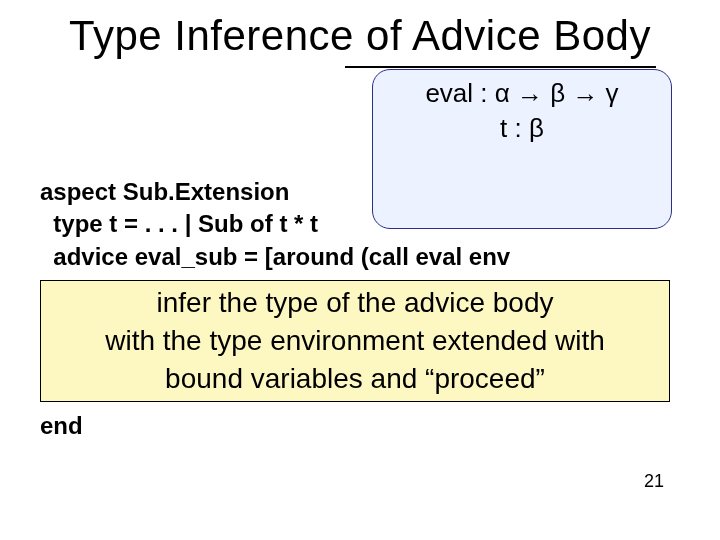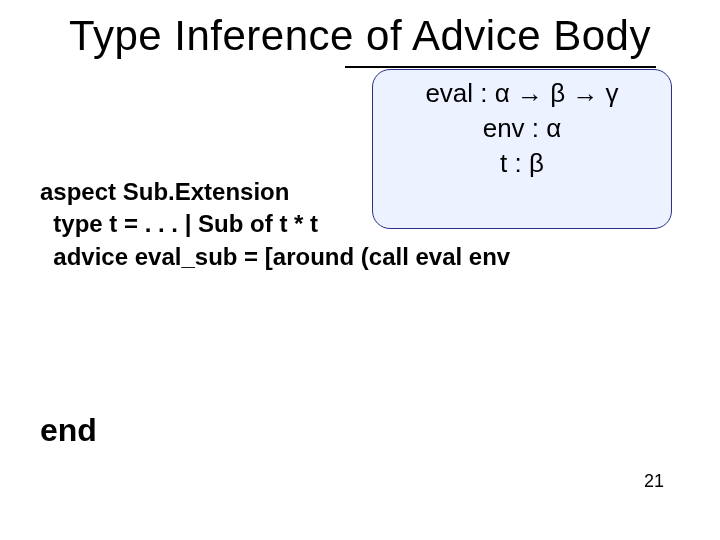--- a/index.html
+++ b/index.html
@@ -81,21 +81,21 @@
     display: flex;
     flex-direction: column;
     justify-content: center;
     line-height: 1.35;
     box-sizing: border-box;
   }
   .end-label {
     position: absolute;
     top: 412px;
     left: 40px;
-    font-size: 32px;
+    font-size: 24px;
     font-weight: bold;
     color: #000;
   }
   .page-num {
     position: absolute;
     bottom: 48px;
     right: 56px;
     font-size: 18px;
     color: #000;
   }
@@ -107,22 +107,26 @@
 
   <div class="title">Type Inference of Advice Body</div>
   <div class="title-underline"></div>
 
   <div class="code-block"><span>aspect Sub.Extension</span>
 <span>  type t = . . . | Sub of t * t</span>
 <span>  advice eval_sub = [around (call eval env</span></div>
 
   <div class="type-box">
     <div>eval : α → β → γ</div>
-    <div>env : α</div>
     <div>t : β</div>
   </div>
 
+  <div class="note-box">
+    <div>infer the type of the advice body</div>
+    <div>with the type environment extended with</div>
+    <div>bound variables and “proceed”</div>
+  </div>
 
   <div class="end-label">end</div>
 
   <div class="page-num">21</div>
 
 </div>
 
 </body></html>

